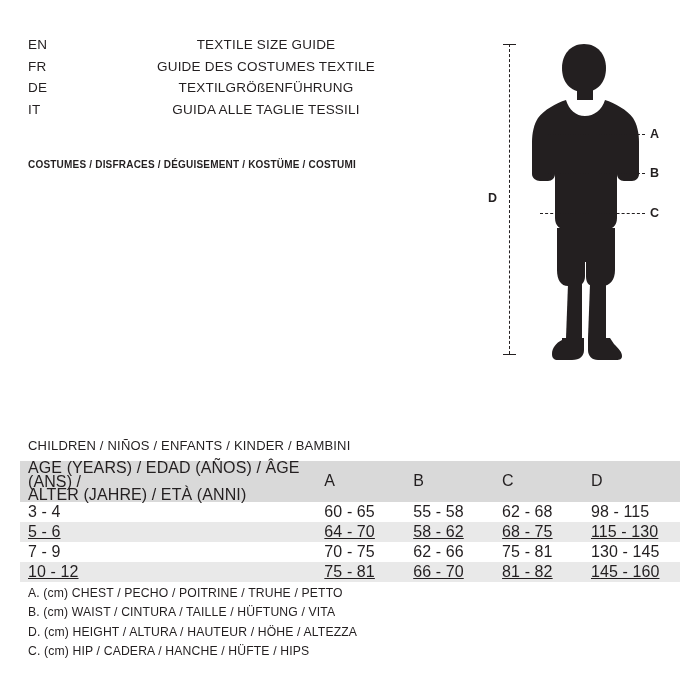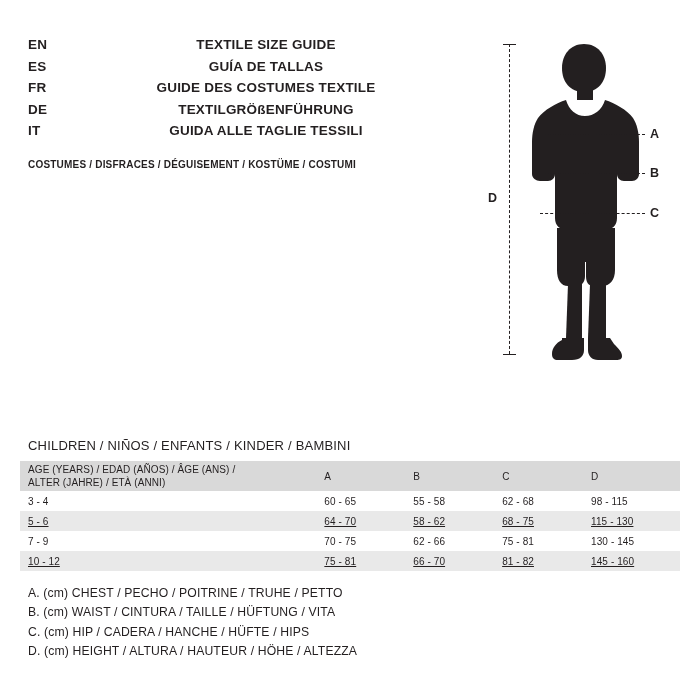--- a/index.html
+++ b/index.html
@@ -22,21 +22,20 @@
     width: 700px;
     height: 700px;
   }
 
   
   .lang-block {
     position: absolute;
     left: 28px;
     top: 34px;
     width: 440px;
-    font-weight: bold;
   }
   .lang-row {
     display: flex;
     align-items: baseline;
     font-size: 13.5px;
     line-height: 21.5px;
     letter-spacing: 0.2px;
   }
   .lang-code {
     width: 36px;
@@ -123,21 +122,21 @@
     font-size: 13px;
     letter-spacing: 0.2px;
   }
 
   table.size-table {
     position: absolute;
     left: 20px;
     top: 461px;
     width: 660px;
     border-collapse: collapse;
-    font-size: 10px;
+    font-size: 16px;
     letter-spacing: 0.1px;
   }
   table.size-table th,
   table.size-table td {
     text-align: left;
     padding: 0;
     font-weight: normal;
     vertical-align: middle;
   }
   tr.head-row {
@@ -179,24 +178,20 @@
 </style>
 </head>
 <body>
 
 <div class="page">
 
   <div class="lang-block">
     <div class="lang-row">
       <span class="lang-code">EN</span>
       <span class="lang-text">TEXTILE SIZE GUIDE</span>
-    </div>
-    <div class="lang-row">
-      <span class="lang-code">ES</span>
-      <span class="lang-text">GUÍA DE TALLAS</span>
     </div>
     <div class="lang-row">
       <span class="lang-code">FR</span>
       <span class="lang-text">GUIDE DES COSTUMES TEXTILE</span>
     </div>
     <div class="lang-row">
       <span class="lang-code">DE</span>
       <span class="lang-text">TEXTILGRÖßENFÜHRUNG</span>
     </div>
     <div class="lang-row">
@@ -284,17 +279,17 @@
         <td class="col-b">66 - 70</td>
         <td class="col-c">81 - 82</td>
         <td class="col-d">145 - 160</td>
       </tr>
     </tbody>
   </table>
 
   <div class="legend">
     <div>A. (cm) CHEST / PECHO / POITRINE / TRUHE / PETTO</div>
     <div>B. (cm) WAIST / CINTURA / TAILLE / HÜFTUNG / VITA</div>
+    <div>D. (cm) HEIGHT / ALTURA / HAUTEUR / HÖHE / ALTEZZA</div>
     <div>C. (cm) HIP / CADERA / HANCHE / HÜFTE / HIPS</div>
-    <div>D. (cm) HEIGHT / ALTURA / HAUTEUR / HÖHE / ALTEZZA</div>
   </div>
 
 </div>
 
 </body></html>

